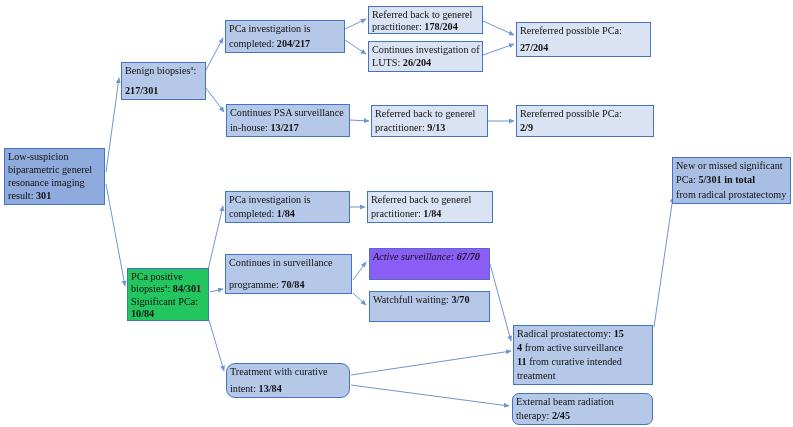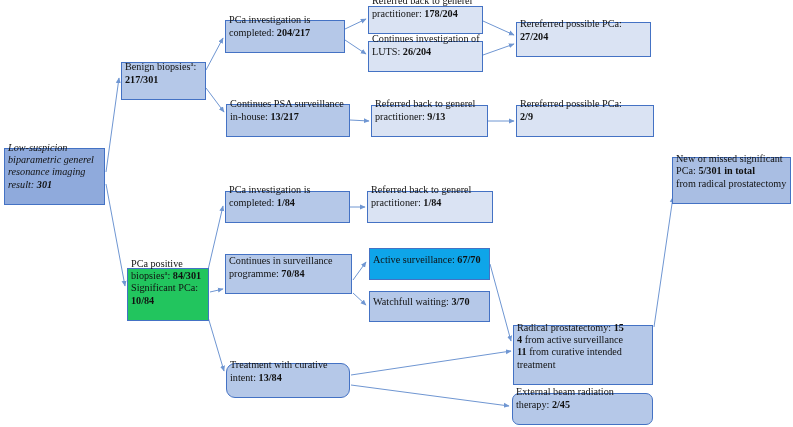--- a/index.html
+++ b/index.html
@@ -9,22 +9,22 @@
     background:#ffffff;
     font-family:"Liberation Serif","DejaVu Serif",serif;
     overflow:hidden;
   }
   .arrow-layer{position:absolute;left:0;top:0;width:793px;height:427px;}
   .box-layer{position:absolute;left:0;top:0;width:793px;height:427px;}
   .box{
     position:absolute;
     box-sizing:border-box;
     border:1px solid #4472c4;
-    display:flex;flex-direction:column;justify-content:flex-end;
-    padding:13px 3px;
+    display:flex;flex-direction:column;justify-content:space-between;
+    padding:2px 3px;
     font-size:10.2px;
     line-height:12.3px;
     color:#111111;
   }
   .box .ln{white-space:nowrap;}
   .box b{font-weight:700;}
   .box sup{font-size:6.8px;line-height:0;}
 </style>
 </head>
 <body>
@@ -51,21 +51,21 @@
       <line x1="210" y1="292" x2="223" y2="289" stroke="#6f96d2" stroke-width="1" marker-end="url(#ah)"></line>
       <line x1="208" y1="317" x2="224" y2="371" stroke="#6f96d2" stroke-width="1" marker-end="url(#ah)"></line>
       <line x1="353" y1="280" x2="366" y2="262" stroke="#6f96d2" stroke-width="1" marker-end="url(#ah)"></line>
       <line x1="353" y1="293" x2="366" y2="305" stroke="#6f96d2" stroke-width="1" marker-end="url(#ah)"></line>
       <line x1="490" y1="264" x2="511" y2="341" stroke="#6f96d2" stroke-width="1" marker-end="url(#ah)"></line>
       <line x1="351" y1="375" x2="511" y2="351" stroke="#6f96d2" stroke-width="1" marker-end="url(#ah)"></line>
       <line x1="351" y1="385" x2="509" y2="406" stroke="#6f96d2" stroke-width="1" marker-end="url(#ah)"></line>
       <line x1="654" y1="327" x2="673" y2="197" stroke="#6f96d2" stroke-width="1" marker-end="url(#ah)"></line>
     </svg>
   <div class="box-layer">
-      <div class="box" style="left: 4px; top: 148px; width: 101px; height: 57px; background: rgb(143, 170, 220); border-color: rgb(68, 114, 196); color: rgb(17, 17, 17); font-style: italic;">
+      <div class="box" style="left: 4px; top: 148px; width: 101px; height: 57px; background: rgb(143, 170, 220); border-color: rgb(68, 114, 196); color: rgb(17, 17, 17);">
         <div class="ln"><span>Low-suspicion</span></div>
         <div class="ln"><span>biparametric generel</span></div>
         <div class="ln"><span>resonance imaging</span></div>
         <div class="ln"><span>result: </span><b>301</b></div>
       </div>
       <div class="box" style="left: 121px; top: 62px; width: 85px; height: 38px; background: rgb(181, 200, 232); border-color: rgb(68, 114, 196); color: rgb(17, 17, 17);">
         <div class="ln"><span>Benign biopsies</span><sup>a</sup><span>:</span></div>
         <div class="ln"><b>217/301</b></div>
       </div>
       <div class="box" style="left: 225px; top: 20px; width: 120px; height: 33px; background: rgb(181, 200, 232); border-color: rgb(68, 114, 196); color: rgb(17, 17, 17);">
@@ -107,21 +107,21 @@
       <div class="box" style="left: 127px; top: 268px; width: 82px; height: 53px; background: #22c55e; border-color: rgb(68, 114, 196); color: rgb(17, 17, 17);">
         <div class="ln"><span>PCa positive</span></div>
         <div class="ln"><span>biopsies</span><sup>a</sup><span>: </span><b>84/301</b></div>
         <div class="ln"><span>Significant PCa:</span></div>
         <div class="ln"><b>10/84</b></div>
       </div>
       <div class="box" style="left: 225px; top: 254px; width: 127px; height: 40px; background: rgb(181, 200, 232); border-color: rgb(68, 114, 196); color: rgb(17, 17, 17);">
         <div class="ln"><span>Continues in surveillance</span></div>
         <div class="ln"><span>programme: </span><b>70/84</b></div>
       </div>
-      <div class="box" style="left: 369px; top: 248px; width: 121px; height: 32px; background: #0ea5e9; border-color: rgb(68, 114, 196); color: rgb(17, 17, 17);">
+      <div class="box" style="left: 369px; top: 248px; width: 121px; height: 32px; background: #8b5cf6; border-color: rgb(68, 114, 196); color: rgb(17, 17, 17); font-style: italic;">
         <div class="ln"><span>Active surveillance: </span><b>67/70</b></div>
       </div>
       <div class="box" style="left: 369px; top: 291px; width: 121px; height: 31px; background: rgb(181, 200, 232); border-color: rgb(68, 114, 196); color: rgb(17, 17, 17);">
         <div class="ln"><span>Watchfull waiting: </span><b>3/70</b></div>
       </div>
       <div class="box" style="left: 226px; top: 363px; width: 124px; height: 35px; background: rgb(181, 200, 232); border-color: rgb(68, 114, 196); color: rgb(17, 17, 17); border-radius: 9px;">
         <div class="ln"><span>Treatment with curative</span></div>
         <div class="ln"><span>intent: </span><b>13/84</b></div>
       </div>
       <div class="box" style="left: 513px; top: 325px; width: 140px; height: 60px; background: rgb(181, 200, 232); border-color: rgb(68, 114, 196); color: rgb(17, 17, 17);">

